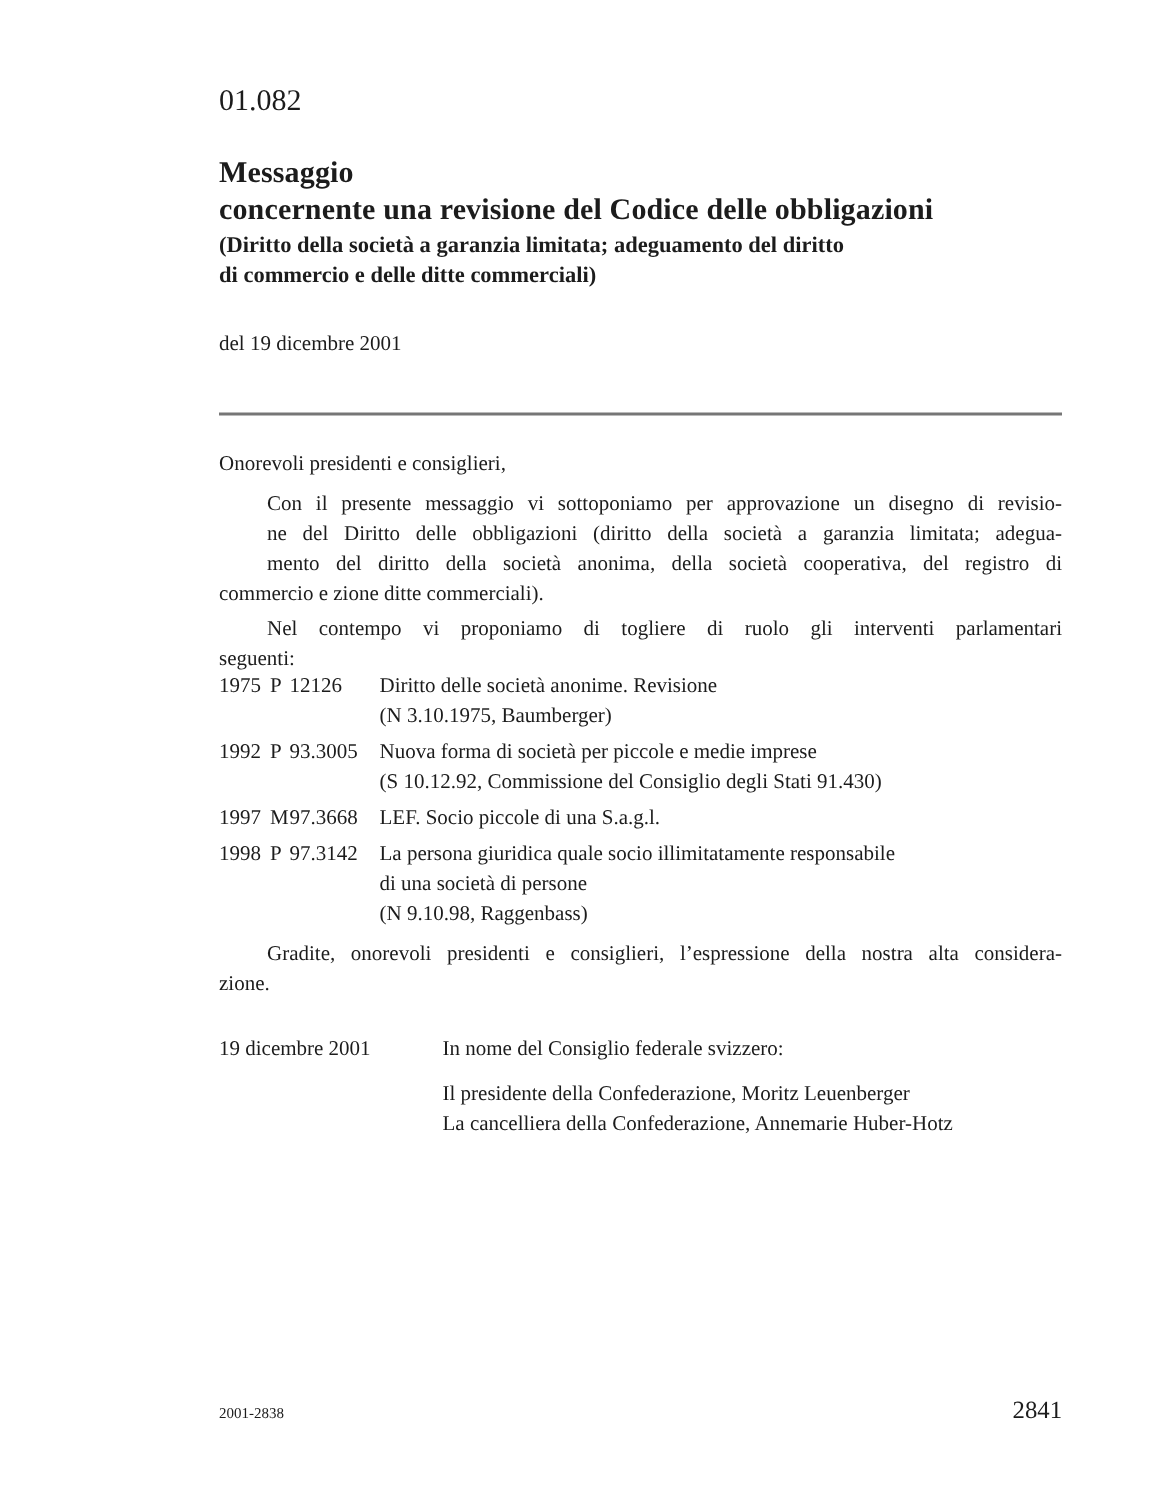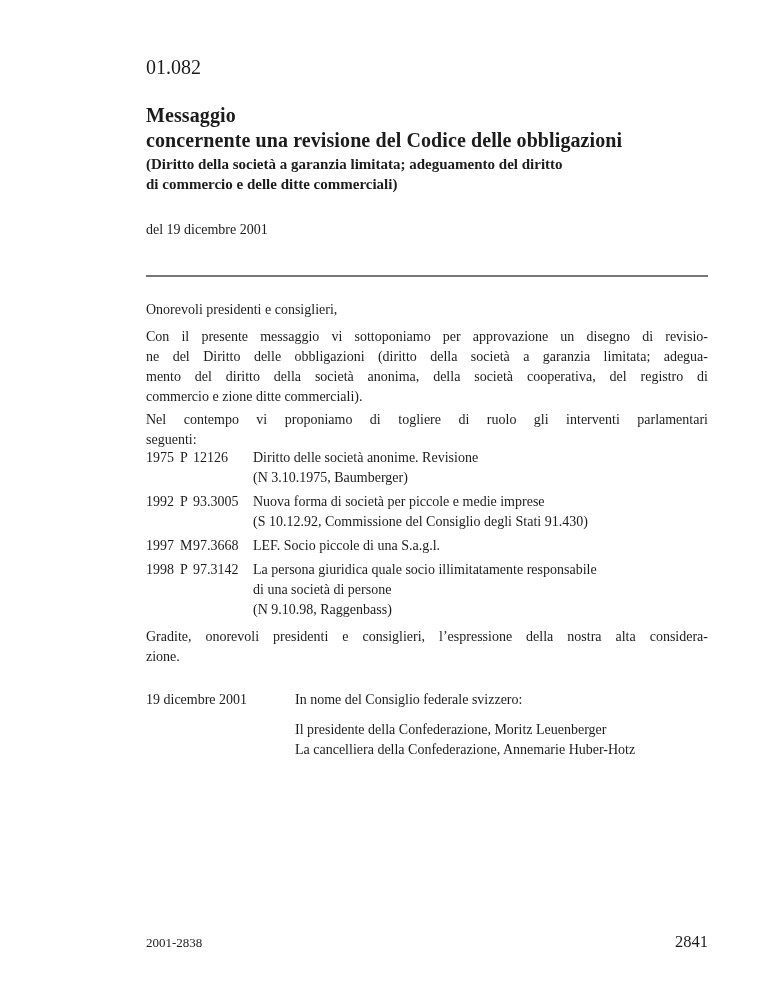--- a/index.html
+++ b/index.html
@@ -21,40 +21,40 @@
   .subtitle { top: 155px; font-size: 15px; line-height: 19.5px; font-weight: bold; }
 
   .date-line { top: 220px; font-size: 14px; line-height: 20px; }
 
   .rule { top: 275px; height: 2px; background: #767676; }
 
   .body-text { font-size: 14px; line-height: 20px; }
   .salutation { top: 300px; }
   .para1 { top: 327px; }
   .para2 { top: 410px; }
-  .jl { text-align: justify; text-align-last: justify; }
+  .jl { text-align: justify; text-align-last: justify; margin-left: 32px; }
 
   .interventions { top: 448px; }
   .int-row { display: flex; margin-bottom: 4px; }
   .int-id { width: 47px; flex-shrink: 0; display: flex; gap: 6px; }
   .int-num { width: 60px; flex-shrink: 0; }
   .int-text { flex: 1; }
 
   .closing { top: 627px; }
 
   .signature { top: 690px; display: flex; }
   .sig-date { width: 149px; flex-shrink: 0; }
   .sig-right { flex: 1; }
   .sig-gap { height: 10px; }
 
   .footer {
     position: absolute; left: 146px; top: 921px; width: 562px;
     display: flex; justify-content: space-between; align-items: baseline;
   }
-  .doc-code { font-size: 13px; line-height: 14px; margin-top: 15px; }
+  .doc-code { font-size: 10px; line-height: 14px; margin-top: 15px; }
   .page-number { font-size: 16.5px; line-height: 20px; }
 </style>
 </head>
 <body>
 
 <div class="content">
 
   <div class="sec ref-number">01.082</div>
 
   <div class="sec title">

